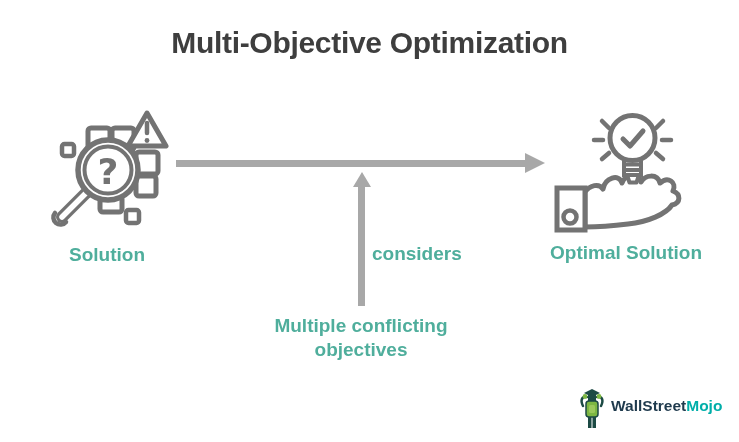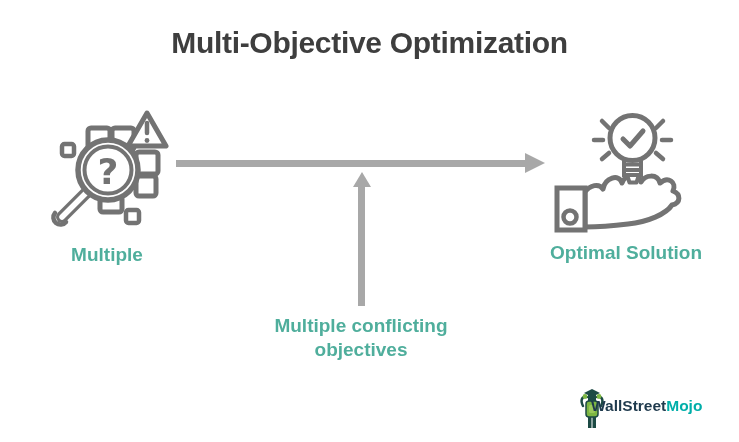--- a/index.html
+++ b/index.html
@@ -26,21 +26,21 @@
   
   .h-arrow-line{position:absolute;left:176px;top:160px;width:349px;height:7px;background:#a8a8a8;}
   .h-arrow-head{position:absolute;left:525px;top:153px;width:0;height:0;
     border-top:10px solid transparent;border-bottom:10px solid transparent;border-left:20px solid #a8a8a8;}
   .v-arrow-line{position:absolute;left:358px;top:186px;width:7px;height:120px;background:#a8a8a8;}
   .v-arrow-head{position:absolute;left:353px;top:172px;width:0;height:0;
     border-left:9px solid transparent;border-right:9px solid transparent;border-bottom:15px solid #a8a8a8;}
 
   
   .logo{position:absolute;left:579px;top:388px;display:flex;align-items:center;}
-  .logo-text{position:absolute;left:12px;top:9px;font-size:15.5px;font-weight:bold;white-space:nowrap;}
+  .logo-text{position:absolute;left:32px;top:9px;font-size:15.5px;font-weight:bold;white-space:nowrap;}
   .logo-dark{color:#1f3a4d;}
   .logo-teal{color:#00aea9;}
 </style>
 </head>
 <body>
 
 <div id="canvas">
 
   <div class="title">Multi-Objective Optimization</div>
 
@@ -101,21 +101,22 @@
       <circle cx="82.5" cy="38" r="22.5" fill="#ffffff" stroke="#737373" stroke-width="5"></circle>
       <path d="M 73,39 L 80,46 L 93,31" fill="none" stroke="#737373" stroke-width="5" stroke-linecap="round" stroke-linejoin="round"></path>
     </svg>
   </div>
 
   <div class="h-arrow-line"></div>
   <div class="h-arrow-head"></div>
   <div class="v-arrow-line"></div>
   <div class="v-arrow-head"></div>
 
-  <div class="teal-label problem-label">Multiple</div>
+  <div class="teal-label problem-label">Solution</div>
+  <div class="teal-label considers-label">considers</div>
   <div class="teal-label solution-label">Optimal Solution</div>
   <div class="teal-label objectives-label">Multiple conflicting objectives</div>
 
   <div class="logo">
     <svg width="26" height="44" viewBox="0 0 26 44">
       <path d="M 4,18 C 1,12 3,8 8,9" fill="none" stroke="#1C4A44" stroke-width="2.5" stroke-linecap="round"></path>
       <path d="M 22,18 C 25,12 23,8 18,9" fill="none" stroke="#1C4A44" stroke-width="2.5" stroke-linecap="round"></path>
       <circle cx="6" cy="8.5" r="2.4" fill="#7DB742"></circle>
       <circle cx="20" cy="8.5" r="2.4" fill="#7DB742"></circle>
       <path d="M 13,1 L 21,5 L 13,9 L 5,5 Z" fill="#1C4A44"></path>

